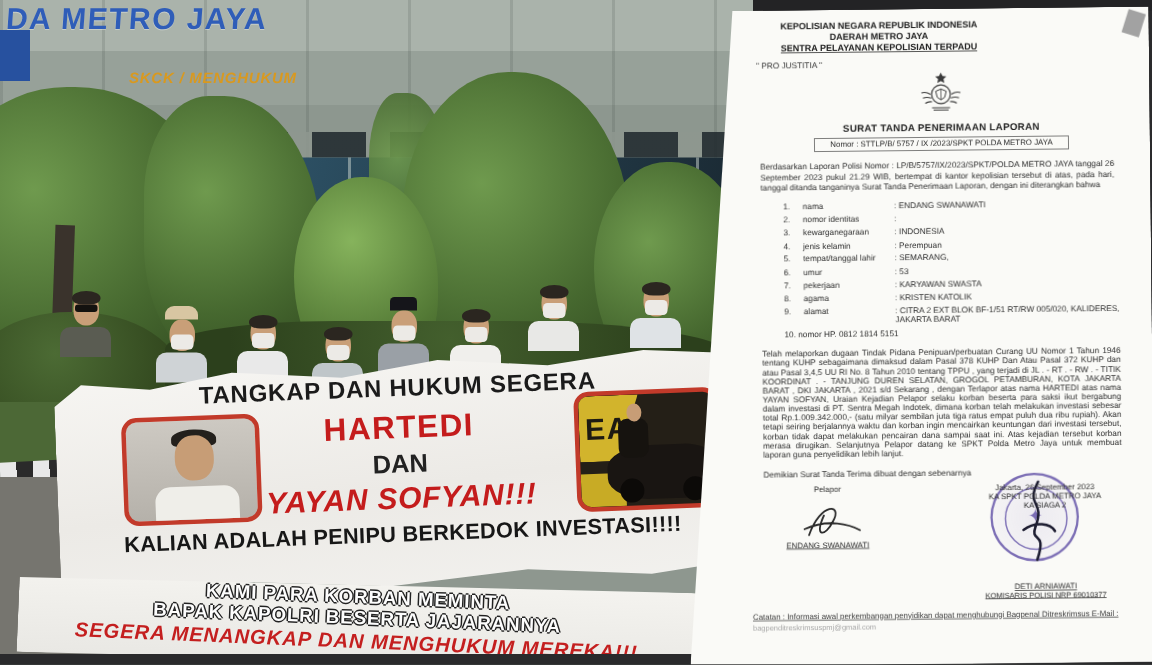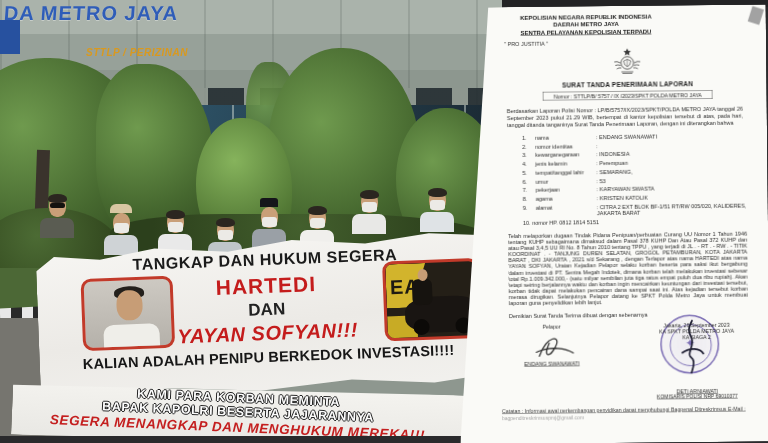--- a/index.html
+++ b/index.html
@@ -136,21 +136,21 @@
 </head>
 <body>
 
 <div class="stage">
   <div class="topbar"></div>
 
   <div class="photo">
     <div class="bldg-top"></div>
     <div class="sign-blue">DA METRO JAYA</div>
     <div class="sign-frag-box"></div>
-    <div class="sign-skck">STTLP / PERIZINAN</div>
+    <div class="sign-skck">SKCK / MENGHUKUM</div>
     <div class="sign-frag2">AT</div>
     <div class="sign-bank">
       <span>BANK</span>
       <span class="bank-dot"></span>
       <span>DKI</span>
     </div>
     <div class="slits"></div>
     <div class="glass"></div>
     <div class="glass-beam"></div>
 

